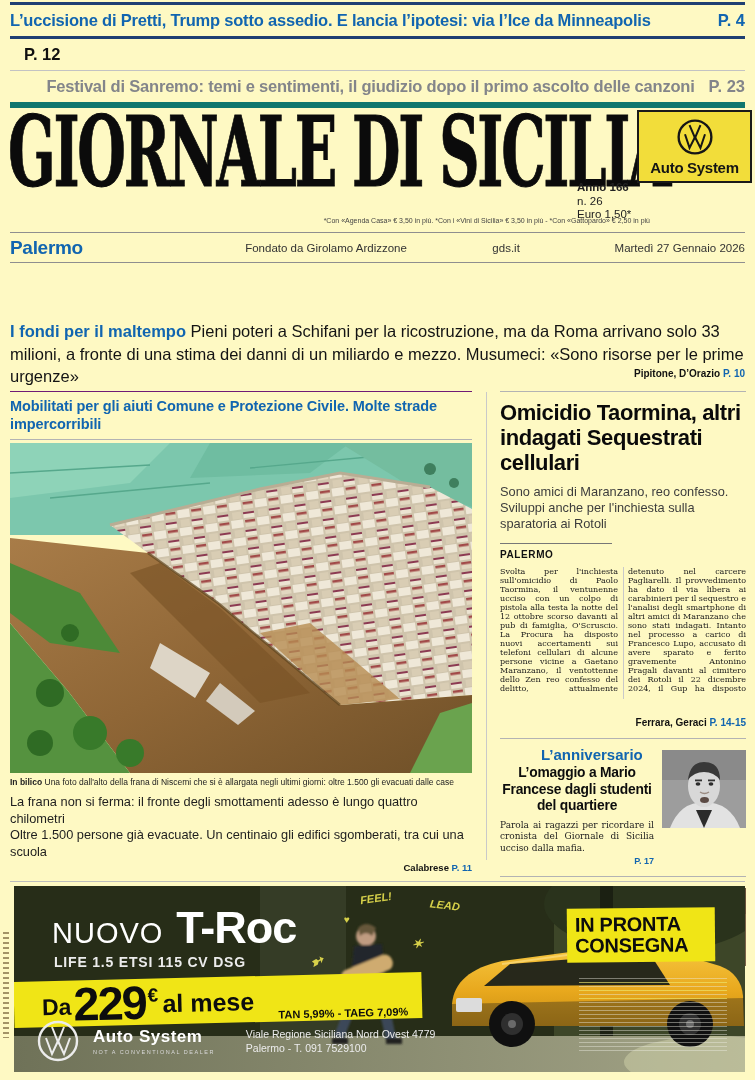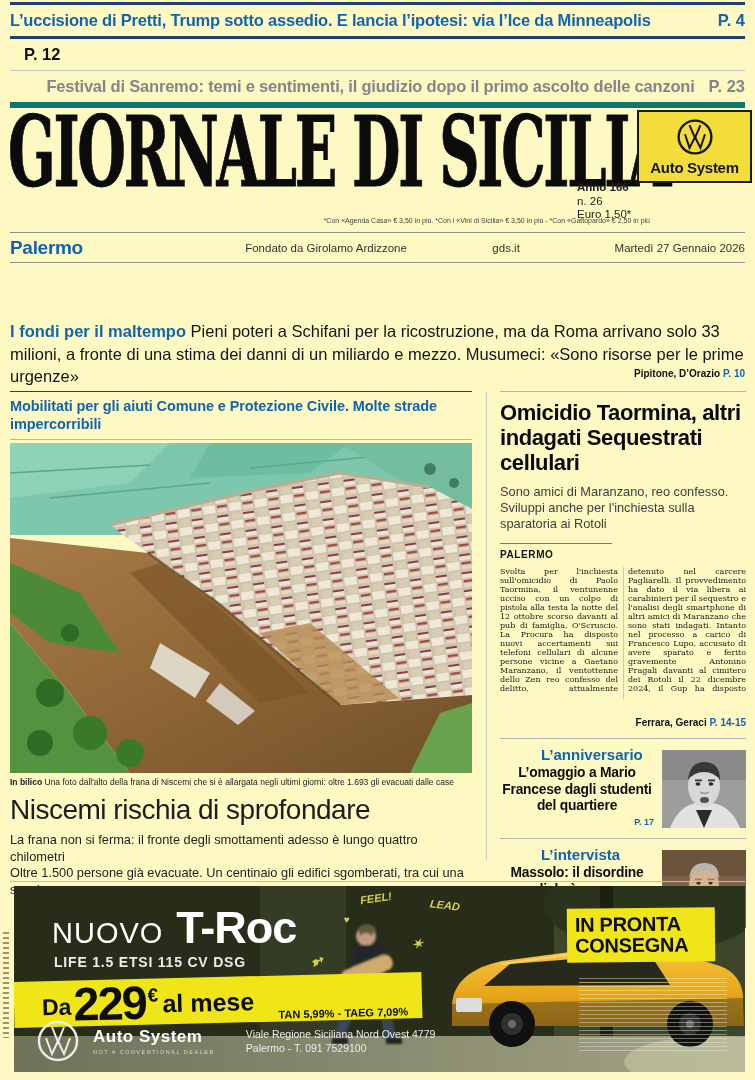--- a/index.html
+++ b/index.html
@@ -195,23 +195,22 @@
       <circle cx="80" cy="290" r="17" fill="#387a2a"></circle>
       <circle cx="30" cy="300" r="13" fill="#2f6b24"></circle>
       <circle cx="120" cy="310" r="14" fill="#387a2a"></circle>
       <circle cx="60" cy="190" r="9" fill="#2f6b24"></circle>
       <polygon points="430,270 462,260 462,330 400,330" fill="#6aa34e"></polygon>
       <path d="M100,82 L250,46 330,30 420,44" stroke="#b9ad94" stroke-width="3" fill="none"></path>
       <path d="M138,110 L208,160 330,262" stroke="#5e441f" stroke-width="2.5" fill="none" opacity="0.7"></path>
     </svg>
     <div class="caption">
       <span class="cl">In bilico</span>
-      <span>Una foto dall'alto della frana di Niscemi che si è allargata negli ultimi giorni: oltre 1.693 gli evacuati dalle case</span>
-    </div>
-    <div class="nis-h">Niscemi rischia di sprofondare</div>
+      <span>Una foto dall'alto della frana di Niscemi che si è allargata negli ultimi giorni: oltre 1.500 gli evacuati dalle case</span>
+    </div>
     <div class="nis-sum">
       <div>La frana non si ferma: il fronte degli smottamenti adesso è lungo quattro chilometri</div>
       <div>Oltre 1.500 persone già evacuate. Un centinaio gli edifici sgomberati, tra cui una scuola</div>
     </div>
     <div class="nis-by">
       <span class="by-n">Calabrese</span>
       <span class="by-p">P. 11</span>
     </div>
   </div>
 
@@ -224,20 +223,21 @@
       <div class="tao-by">
         <span class="by-n">Ferrara, Geraci</span>
         <span class="by-p">P. 14-15</span>
       </div>
     </div>
 
     <div class="sect">
       <div class="sect-txt">
         <div class="sect-label">L’anniversario</div>
         <div class="sect-h">L’omaggio a Mario Francese dagli studenti del quartiere</div>
+        <div class="sect-body">Parola ai ragazzi per ricordare il cronista del Giornale di Sicilia ucciso dalla mafia.</div>
         <div class="sect-by">
           <span class="by-p">P. 17</span>
         </div>
       </div>
       <svg class="sect-photo" viewBox="0 0 84 78">
         <rect width="84" height="78" fill="#9d9d9d"></rect>
         <rect width="84" height="30" fill="#8a8a8a"></rect>
         <path d="M8,78 Q18,52 42,52 Q68,52 78,78 Z" fill="#e2e2e2"></path>
         <path d="M34,60 L42,78 L50,60 Z" fill="#2b2b2b"></path>
         <ellipse cx="42" cy="36" rx="16" ry="21" fill="#d8d8d8"></ellipse>

